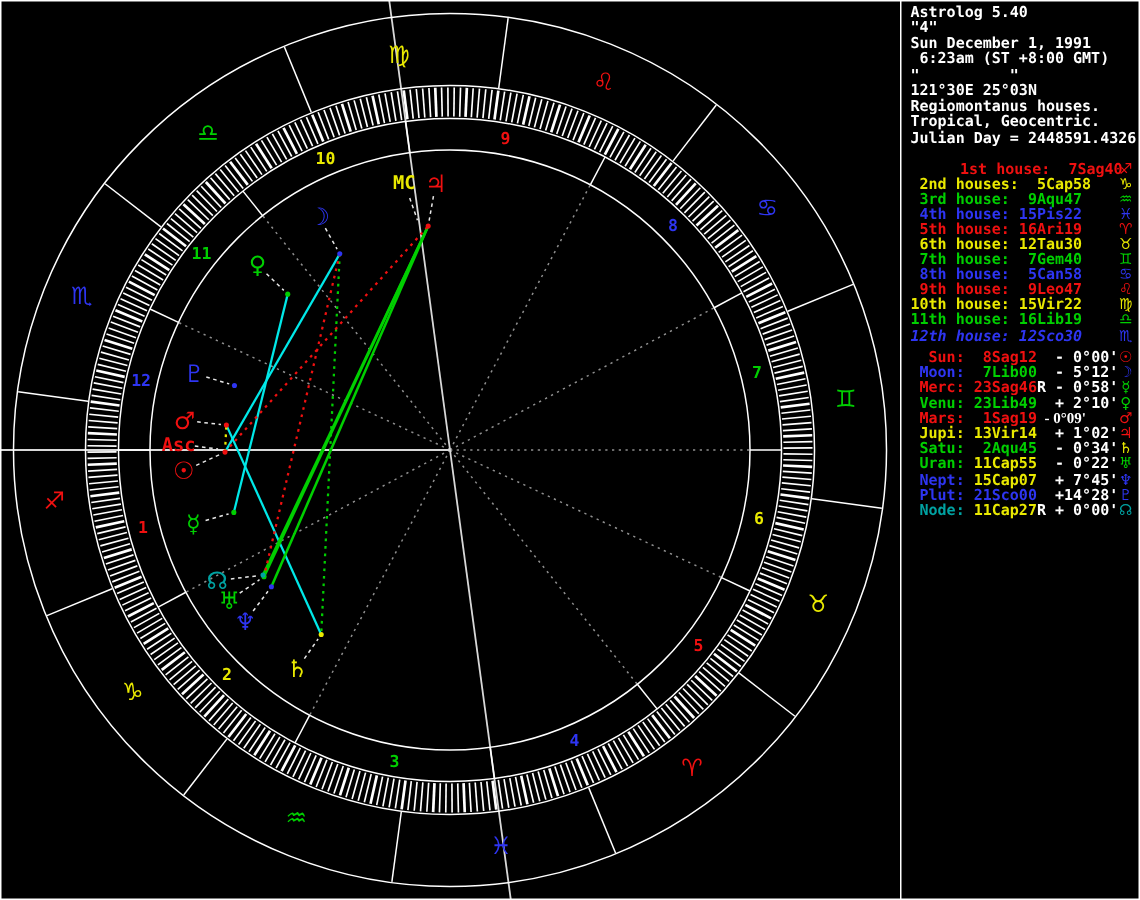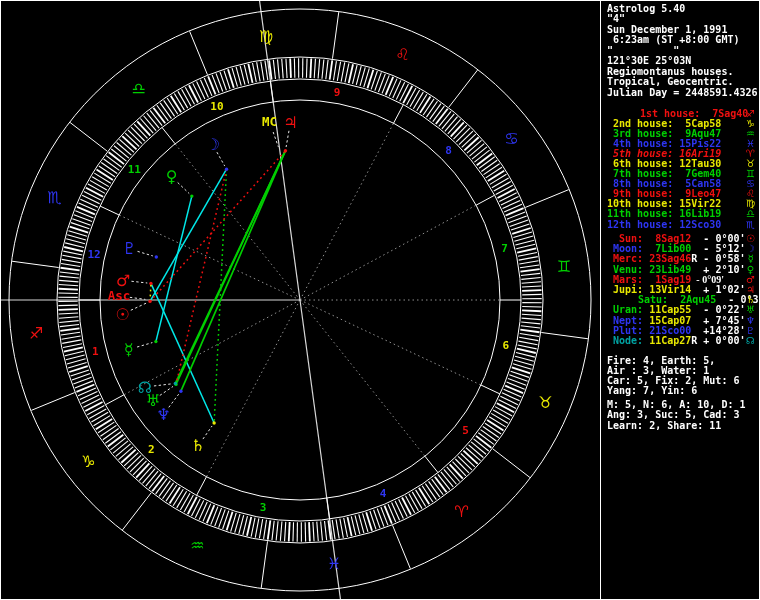--- a/index.html
+++ b/index.html
@@ -514,47 +514,38 @@
     <div class="sb-line">Sun December 1, 1991</div>
     <div class="sb-line"> 6:23am (ST +8:00 GMT)</div>
     <div class="sb-line">"          "</div>
     <div class="sb-line">121°30E 25°03N</div>
     <div class="sb-line">Regiomontanus houses.</div>
     <div class="sb-line">Tropical, Geocentric.</div>
     <div class="sb-line">Julian Day = 2448591.4326</div>
   </div>
   <div id="sb-houses" class="sb-block">
       <div class="sb-row"><span style="color: rgb(239, 16, 16); margin-left: 27px;"> 1st house:  7Sag40</span><span class="rowglyph" style="color: rgb(239, 16, 16);">♐</span></div>
-      <div class="sb-row"><span style="color: rgb(233, 233, 0);"> 2nd house:  5Cap58</span><span class="rowglyph" style="color: rgb(233, 233, 0);">♑</span></div>
+      <div class="sb-row"><span style="color: rgb(233, 233, 0);"> 2nd houses:  5Cap58</span><span class="rowglyph" style="color: rgb(233, 233, 0);">♑</span></div>
       <div class="sb-row"><span style="color: rgb(0, 207, 0);"> 3rd house:  9Aqu47</span><span class="rowglyph" style="color: rgb(0, 207, 0);">♒</span></div>
       <div class="sb-row"><span style="color: rgb(46, 53, 242);"> 4th house: 15Pis22</span><span class="rowglyph" style="color: rgb(46, 53, 242);">♓</span></div>
-      <div class="sb-row"><span style="color: rgb(239, 16, 16); font-style: italic;"> 5th house: 16Ari19</span><span class="rowglyph" style="color: rgb(239, 16, 16);">♈</span></div>
+      <div class="sb-row"><span style="color: rgb(239, 16, 16);"> 5th house: 16Ari19</span><span class="rowglyph" style="color: rgb(239, 16, 16);">♈</span></div>
       <div class="sb-row"><span style="color: rgb(233, 233, 0);"> 6th house: 12Tau30</span><span class="rowglyph" style="color: rgb(233, 233, 0);">♉</span></div>
       <div class="sb-row"><span style="color: rgb(0, 207, 0);"> 7th house:  7Gem40</span><span class="rowglyph" style="color: rgb(0, 207, 0);">♊</span></div>
       <div class="sb-row"><span style="color: rgb(46, 53, 242);"> 8th house:  5Can58</span><span class="rowglyph" style="color: rgb(46, 53, 242);">♋</span></div>
       <div class="sb-row"><span style="color: rgb(239, 16, 16);"> 9th house:  9Leo47</span><span class="rowglyph" style="color: rgb(239, 16, 16);">♌</span></div>
       <div class="sb-row"><span style="color: rgb(233, 233, 0);">10th house: 15Vir22</span><span class="rowglyph" style="color: rgb(233, 233, 0);">♍</span></div>
       <div class="sb-row"><span style="color: rgb(0, 207, 0);">11th house: 16Lib19</span><span class="rowglyph" style="color: rgb(0, 207, 0);">♎</span></div>
-      <div class="sb-row"><span style="color: rgb(46, 53, 242);">12th house: 12Sco30</span><span class="rowglyph" style="color: rgb(46, 53, 242);">♏</span></div>
+      <div class="sb-row"><span style="color: rgb(46, 53, 242); font-style: italic;">12th house: 12Sco30</span><span class="rowglyph" style="color: rgb(46, 53, 242);">♏</span></div>
     </div>
   <div id="sb-planets" class="sb-block">
       <div class="sb-row"><span style="color: rgb(239, 16, 16);">  Sun:</span><span style="color: rgb(239, 16, 16);">  8Sag12</span><span style="color: rgb(255, 255, 255);">  - 0°00'</span><span class="rowglyph" style="color: rgb(239, 16, 16);">☉</span></div>
       <div class="sb-row"><span style="color: rgb(46, 53, 242);"> Moon:</span><span style="color: rgb(0, 207, 0);">  7Lib00</span><span style="color: rgb(255, 255, 255);">  - 5°12'</span><span class="rowglyph" style="color: rgb(46, 53, 242);">☽</span></div>
       <div class="sb-row"><span style="color: rgb(239, 16, 16);"> Merc:</span><span style="color: rgb(239, 16, 16);"> 23Sag46</span><span style="color: rgb(255, 255, 255);">R - 0°58'</span><span class="rowglyph" style="color: rgb(0, 207, 0);">☿</span></div>
       <div class="sb-row"><span style="color: rgb(0, 207, 0);"> Venu:</span><span style="color: rgb(0, 207, 0);"> 23Lib49</span><span style="color: rgb(255, 255, 255);">  + 2°10'</span><span class="rowglyph" style="color: rgb(0, 207, 0);">♀</span></div>
       <div class="sb-row"><span style="color: rgb(239, 16, 16);"> Mars:</span><span style="color: rgb(239, 16, 16);">  1Sag19</span><span style="color: rgb(255, 255, 255); font-family: Liberation Serif, serif;">  - 0°09'</span><span class="rowglyph" style="color: rgb(239, 16, 16);">♂</span></div>
       <div class="sb-row"><span style="color: rgb(233, 233, 0);"> Jupi:</span><span style="color: rgb(233, 233, 0);"> 13Vir14</span><span style="color: rgb(255, 255, 255);">  + 1°02'</span><span class="rowglyph" style="color: rgb(239, 16, 16);">♃</span></div>
-      <div class="sb-row"><span style="color: rgb(0, 207, 0); margin-left: 25px;"> Satu:</span><span style="color: rgb(0, 207, 0);">  2Aqu45</span><span style="color: rgb(255, 255, 255);">  - 0°34'</span><span class="rowglyph" style="color: rgb(233, 233, 0);">♄</span></div>
+      <div class="sb-row"><span style="color: rgb(0, 207, 0);"> Satu:</span><span style="color: rgb(0, 207, 0);">  2Aqu45</span><span style="color: rgb(255, 255, 255);">  - 0°34'</span><span class="rowglyph" style="color: rgb(233, 233, 0);">♄</span></div>
       <div class="sb-row"><span style="color: rgb(0, 207, 0);"> Uran:</span><span style="color: rgb(233, 233, 0);"> 11Cap55</span><span style="color: rgb(255, 255, 255);">  - 0°22'</span><span class="rowglyph" style="color: rgb(0, 207, 0);">♅</span></div>
       <div class="sb-row"><span style="color: rgb(46, 53, 242);"> Nept:</span><span style="color: rgb(233, 233, 0);"> 15Cap07</span><span style="color: rgb(255, 255, 255);">  + 7°45'</span><span class="rowglyph" style="color: rgb(46, 53, 242);">♆</span></div>
       <div class="sb-row"><span style="color: rgb(46, 53, 242);"> Plut:</span><span style="color: rgb(46, 53, 242);"> 21Sco00</span><span style="color: rgb(255, 255, 255);">  +14°28'</span><span class="rowglyph" style="color: rgb(46, 53, 242);">♇</span></div>
       <div class="sb-row"><span style="color: rgb(0, 162, 162);"> Node:</span><span style="color: rgb(233, 233, 0);"> 11Cap27</span><span style="color: rgb(255, 255, 255);">R + 0°00'</span><span class="rowglyph" style="color: rgb(0, 162, 162);">☊</span></div>
     </div>
-  <div id="sb-summary" class="sb-block">
-      <div class="sb-line">Fire: 4, Earth: 5,</div>
-      <div class="sb-line">Air : 3, Water: 1</div>
-      <div class="sb-line">Car: 5, Fix: 2, Mut: 6</div>
-      <div class="sb-line">Yang: 7, Yin: 6</div>
-      <div class="sb-line gap">M: 5, N: 6, A: 10, D: 1</div>
-      <div class="sb-line">Ang: 3, Suc: 5, Cad: 3</div>
-      <div class="sb-line">Learn: 2, Share: 11</div>
-    </div>
 </div>
 
 </body></html>

